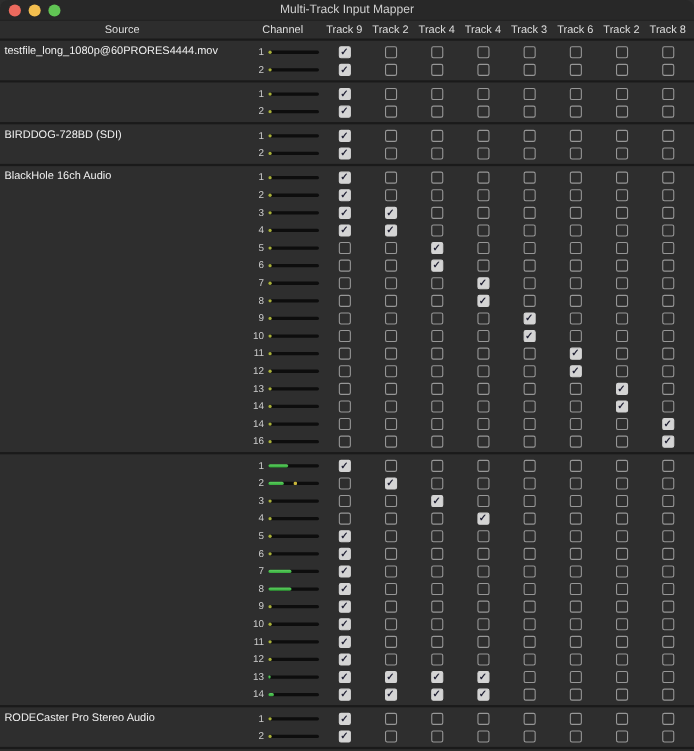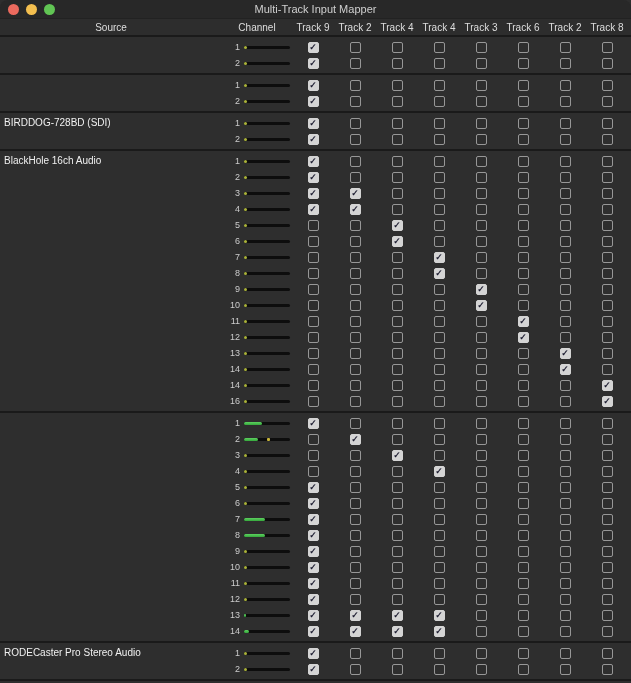--- a/index.html
+++ b/index.html
@@ -149,20 +149,21 @@
     <div class="hcell">Track 4</div>
     <div class="hcell">Track 4</div>
     <div class="hcell">Track 3</div>
     <div class="hcell">Track 6</div>
     <div class="hcell">Track 2</div>
     <div class="hcell">Track 8</div>
   </div>
 
   <div class="sections">
       <div class="section">
+        <span class="source-label">testfile_long_1080p@60PRORES4444.mov</span>
         <div class="row grid">
           <div></div>
           <div class="cell-channel">
             <span class="ch-num">1</span>
             <div class="meter">
               <div class="meter-dot"></div>
             </div>
           </div>
           <div class="cb-cell">
             <div class="checkbox checked"></div>

